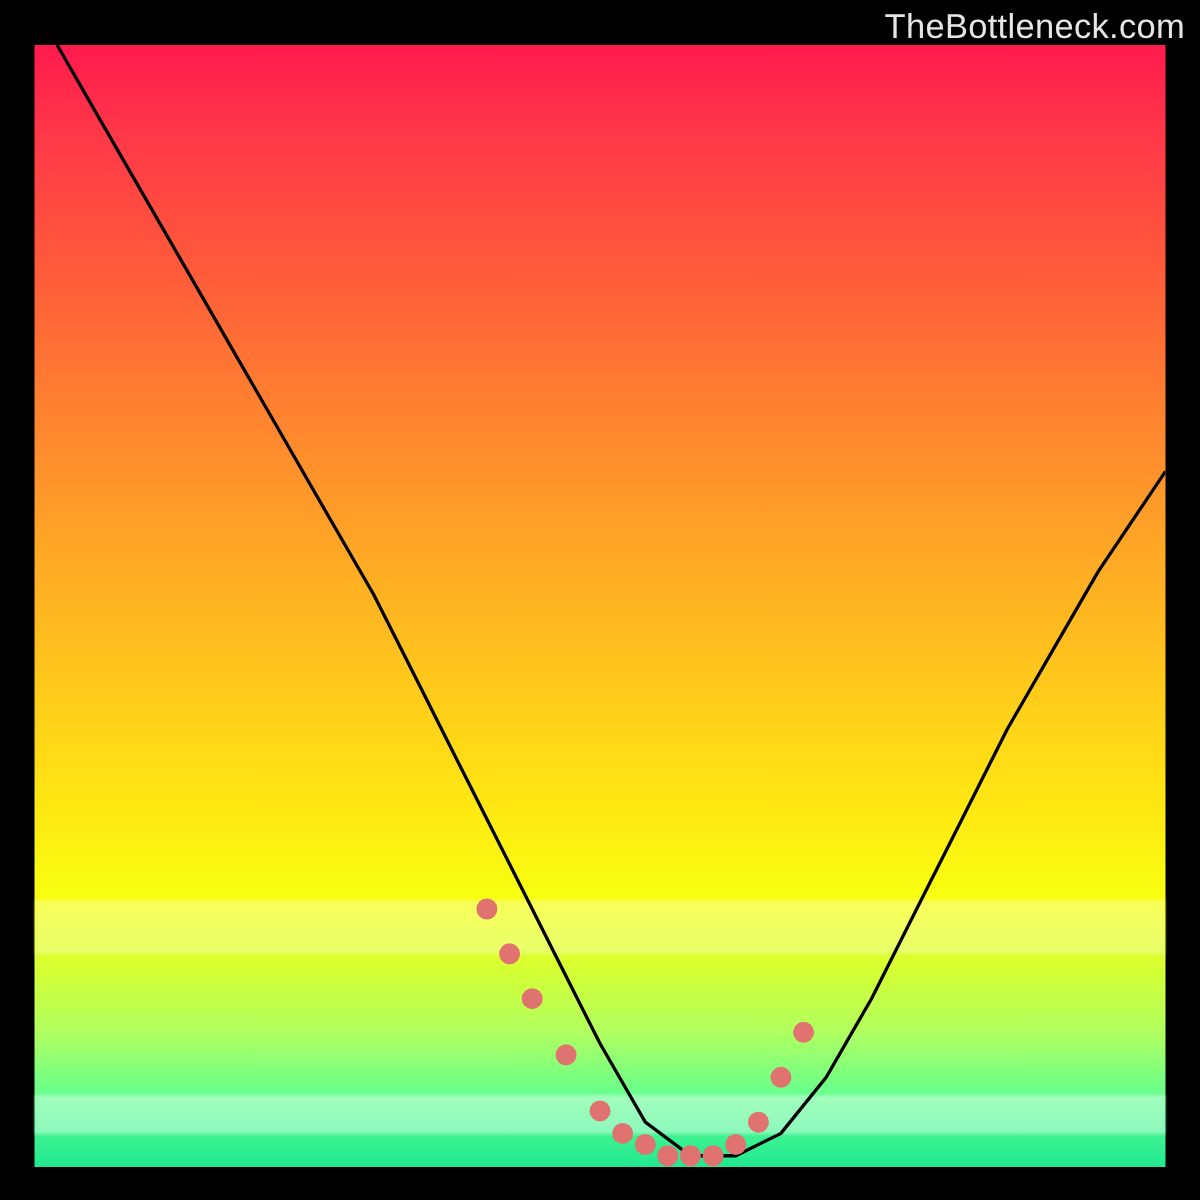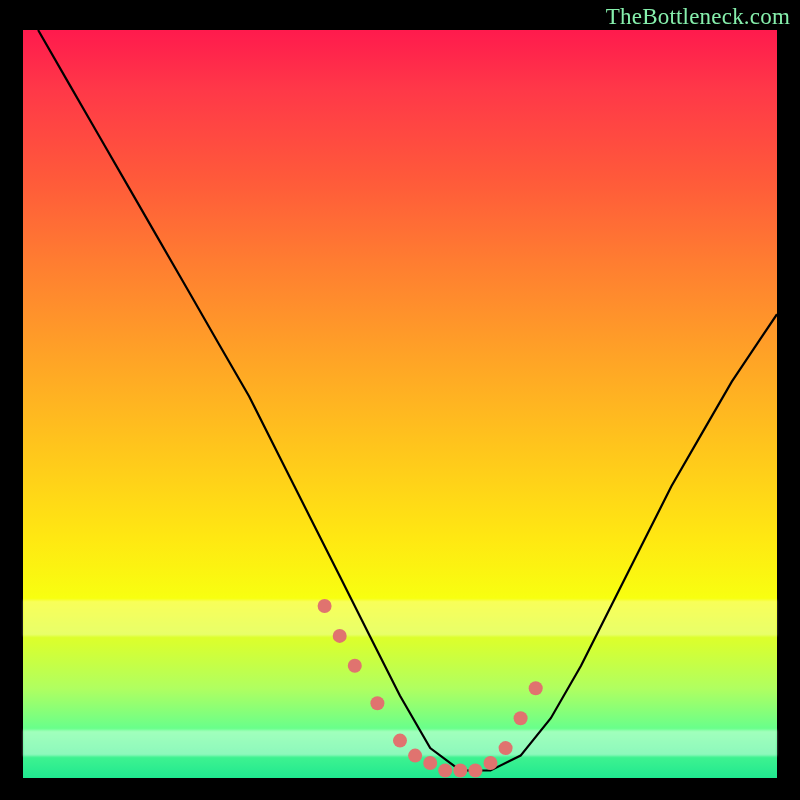--- a/index.html
+++ b/index.html
@@ -44,23 +44,23 @@
     width: 754px;
     background: rgba(255,255,255,0.35);
     filter: blur(1px);
   }
   .glow1 { top: 570px; height: 36px; background: rgba(255,255,255,0.30); }
   .glow2 { top: 700px; height: 26px; background: rgba(255,255,255,0.40); }
   .watermark {
     position: absolute;
     top: 4px;
     right: 10px;
-    font-family: Liberation Serif, serif;
+    font-family: Liberation Sans, sans-serif;
     font-size: 23px;
-    color: #86efac;
+    color: #e5e5e5;
     font-weight: 400;
     letter-spacing: 0.2px;
   }
   svg.curve {
     position: absolute;
     left: 0;
     top: 0;
     width: 754px;
     height: 748px;
   }

